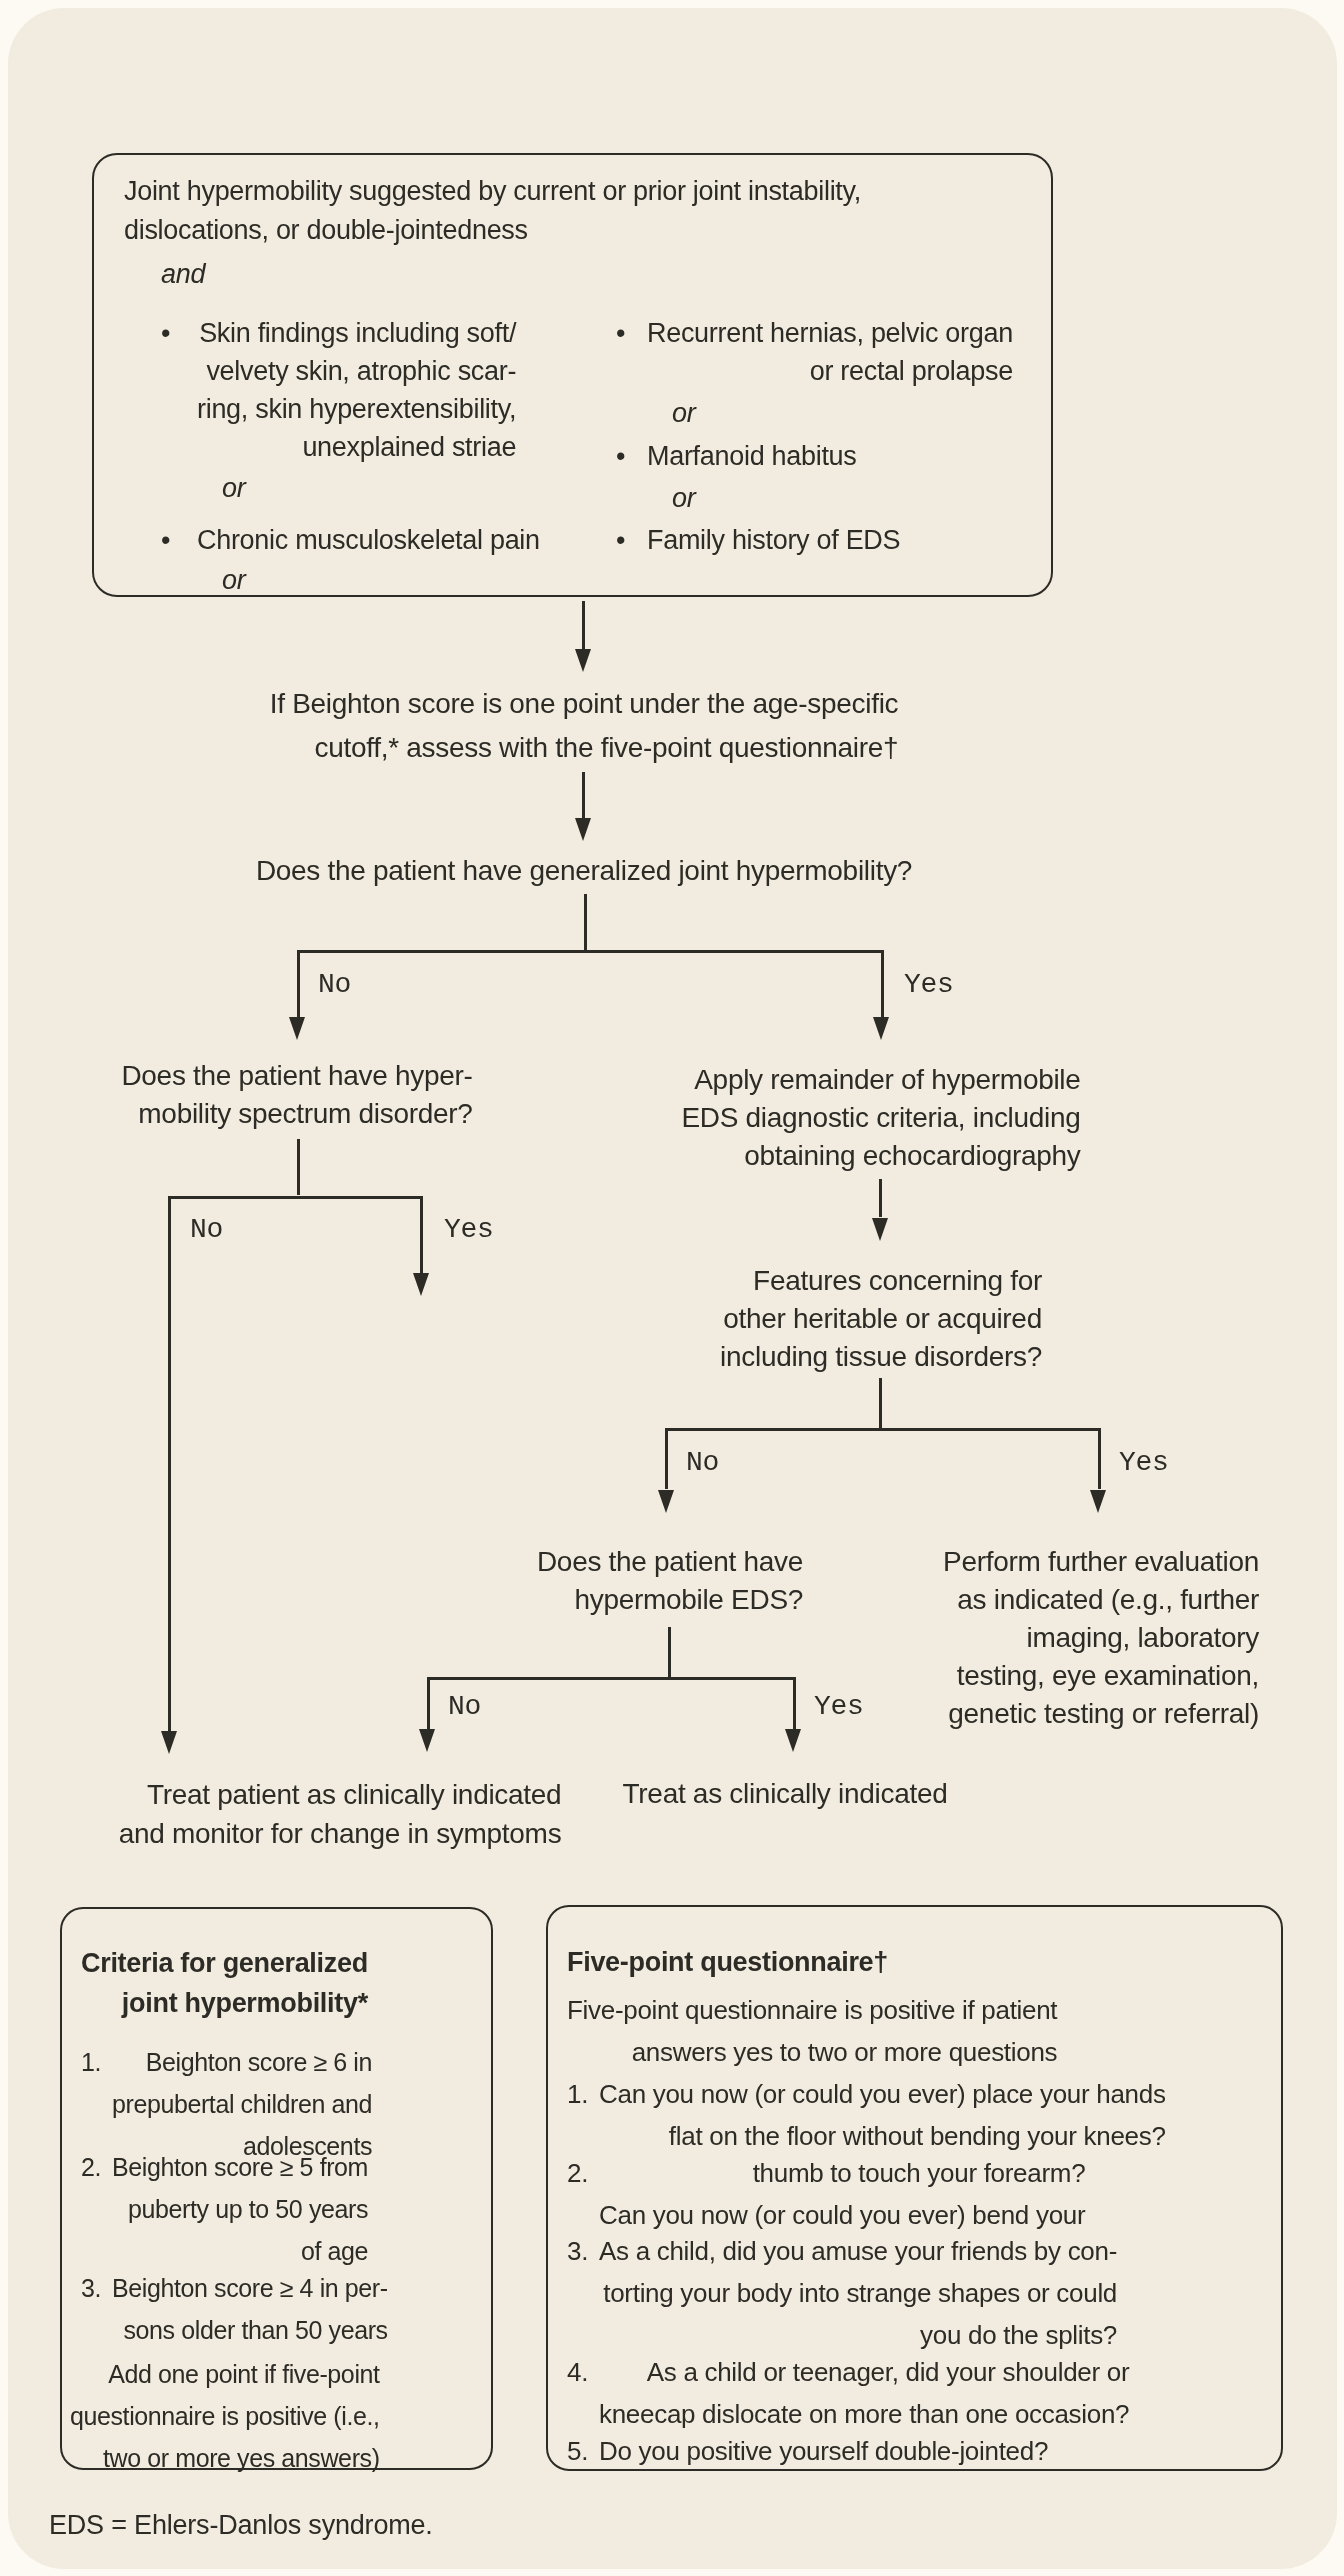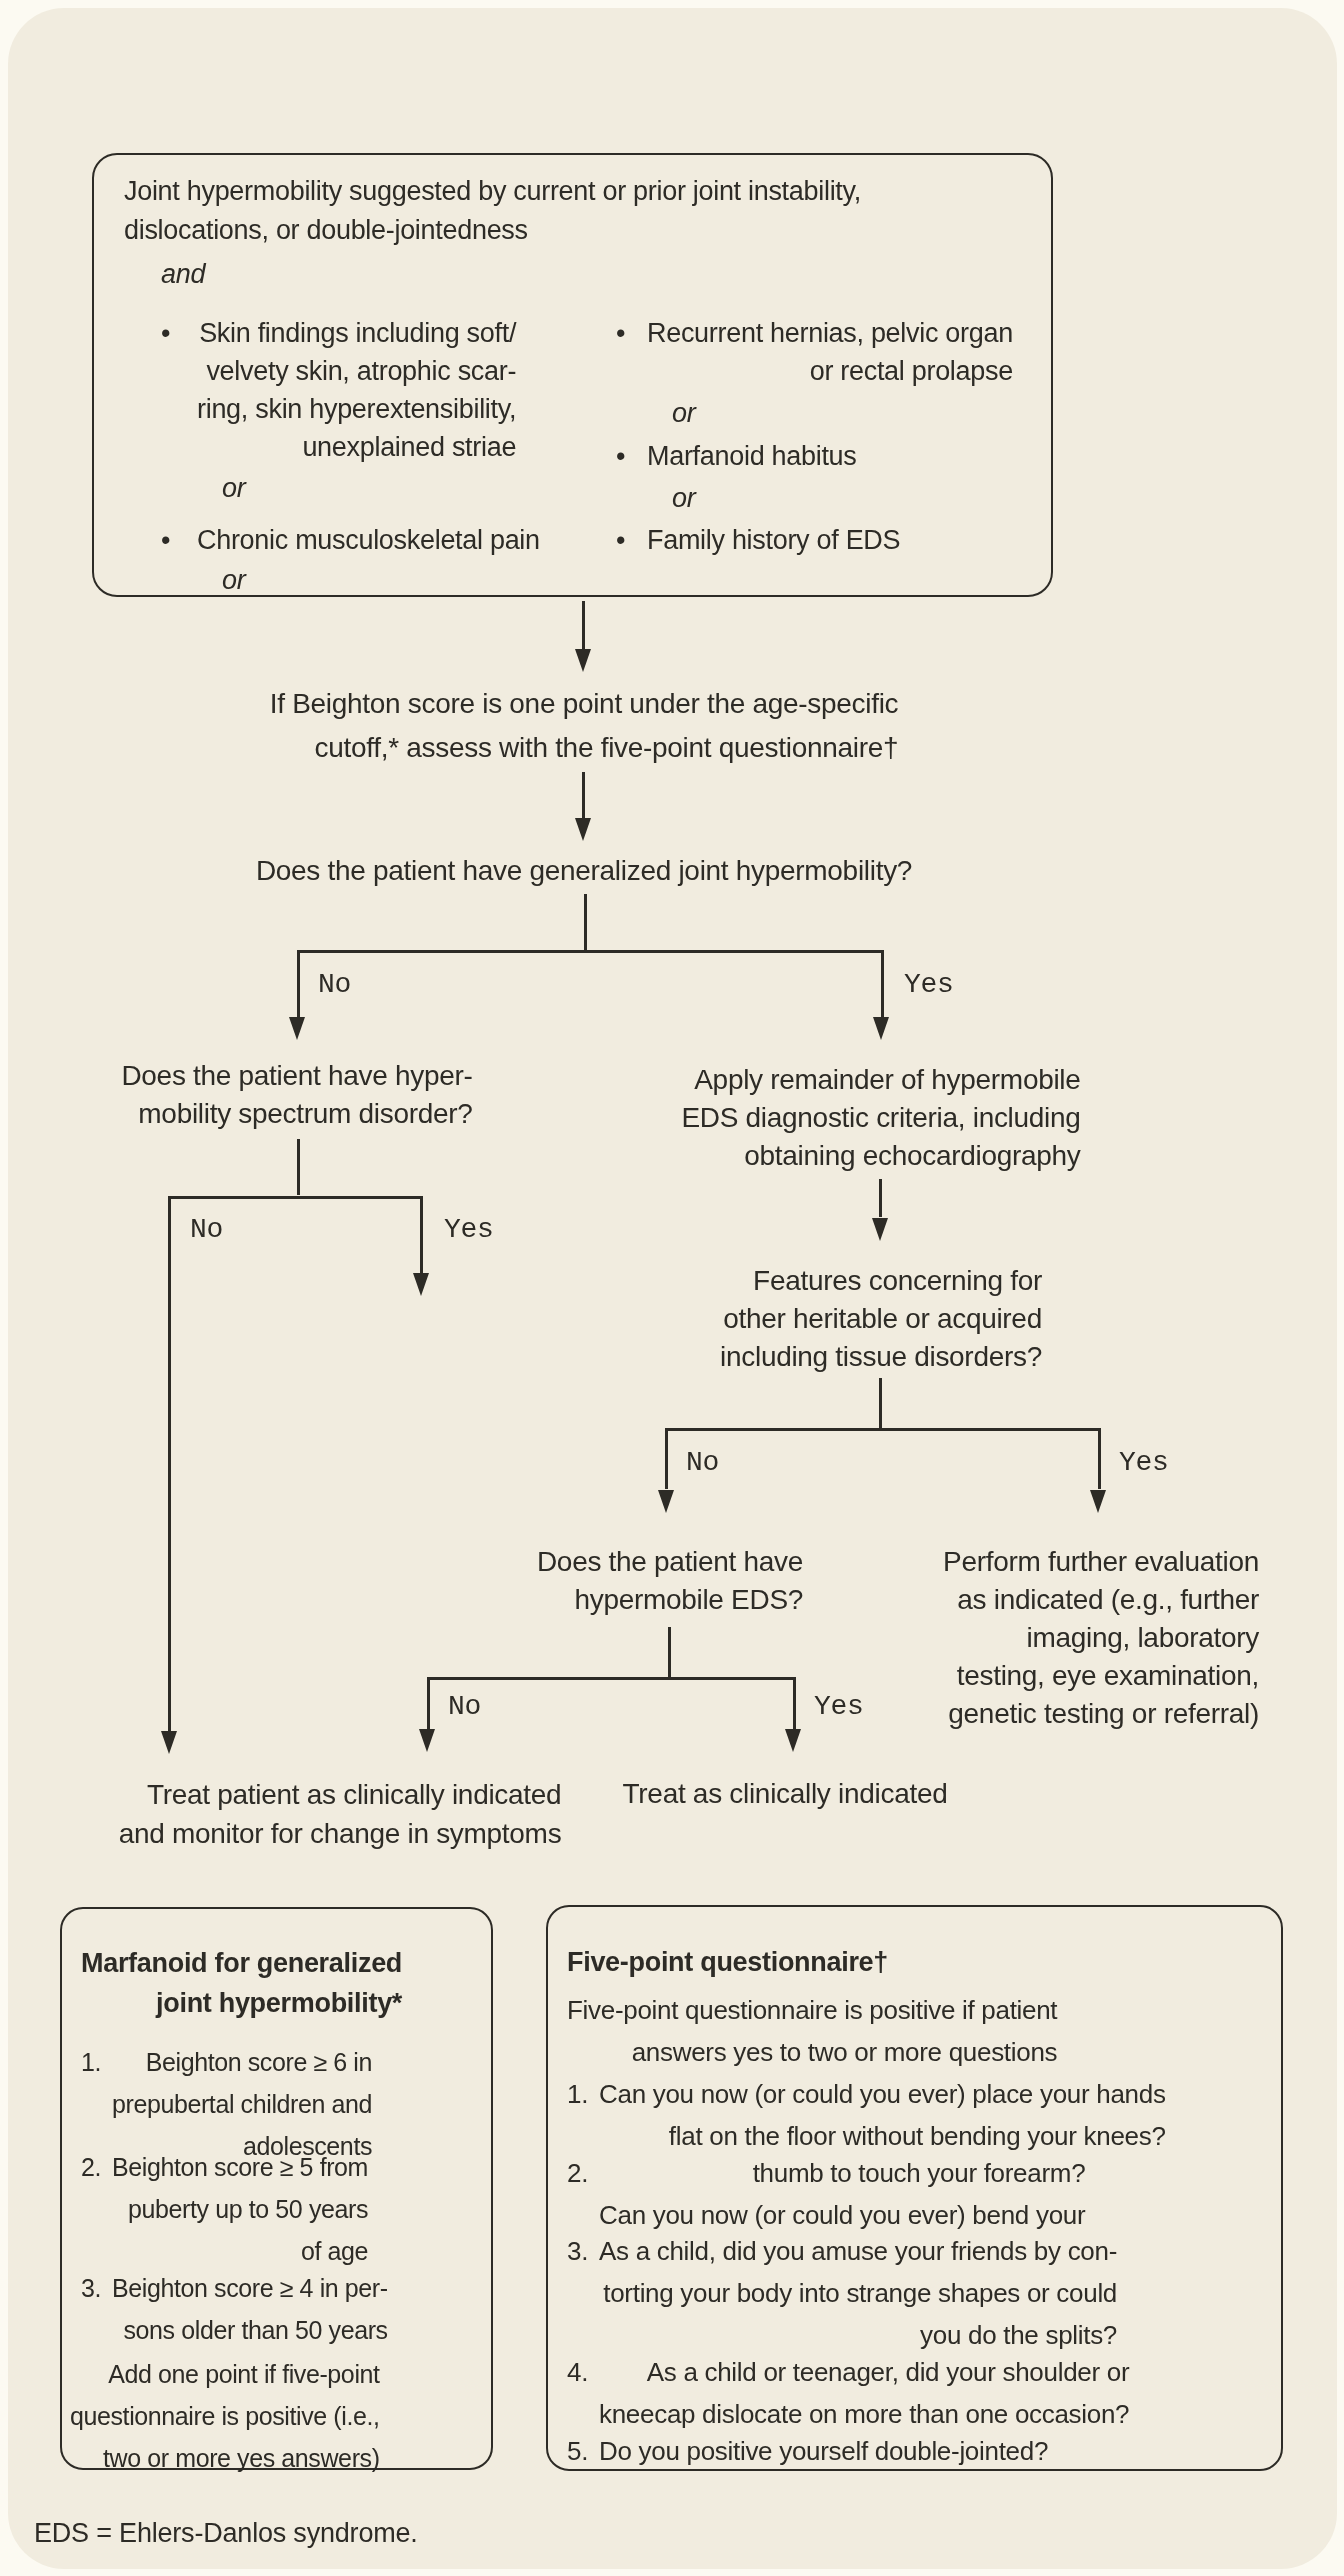--- a/index.html
+++ b/index.html
@@ -141,21 +141,21 @@
   <div class="abs lbl" style="left:814px;top:1691px;">Yes</div>
 
   <div class="abs flow ctr" style="left:340px;top:1775px;line-height:39px;">
       <div class="ln">Treat patient as clinically indicated</div>
       <div class="ln">and monitor for change in symptoms</div>
     </div>
   <div class="abs flow ctr" style="left:785px;top:1775px;">Treat as clinically indicated</div>
 
   <div class="box" style="left:60px;top:1907px;width:429px;height:559px;border-radius:23px;"></div>
   <div class="abs crit-t" style="left:81px;top:1943px;">
-      <div class="ln">Marfanoid for generalized</div>
+      <div class="ln">Criteria for generalized</div>
       <div class="ln">joint hypermobility*</div>
     </div>
   <span class="abs crit" style="left:81px;top:2041px;">1.</span>
   <div class="abs crit" style="left:112px;top:2041px;">
       <div class="ln">Beighton score ≥ 6 in</div>
       <div class="ln">prepubertal children and</div>
       <div class="ln">adolescents</div>
     </div>
   <span class="abs crit" style="left:81px;top:2146px;">2.</span>
   <div class="abs crit" style="left:112px;top:2146px;">
@@ -199,15 +199,15 @@
   <span class="abs quest" style="left:567px;top:2351px;">4.</span>
   <div class="abs quest" style="left:599px;top:2351px;">
       <div class="ln">As a child or teenager, did your shoulder or</div>
       <div class="ln">kneecap dislocate on more than one occasion?</div>
     </div>
   <span class="abs quest" style="left:567px;top:2430px;">5.</span>
   <div class="abs quest" style="left:599px;top:2430px;">
       <div class="ln">Do you positive yourself double-jointed?</div>
     </div>
 
-  <div class="abs foot" style="left:34px;top:2510px;margin-top:8px;">EDS = Ehlers-Danlos syndrome.</div>
+  <div class="abs foot" style="left:49px;top:2510px;">EDS = Ehlers-Danlos syndrome.</div>
 </div>
 
 
 </body></html>

